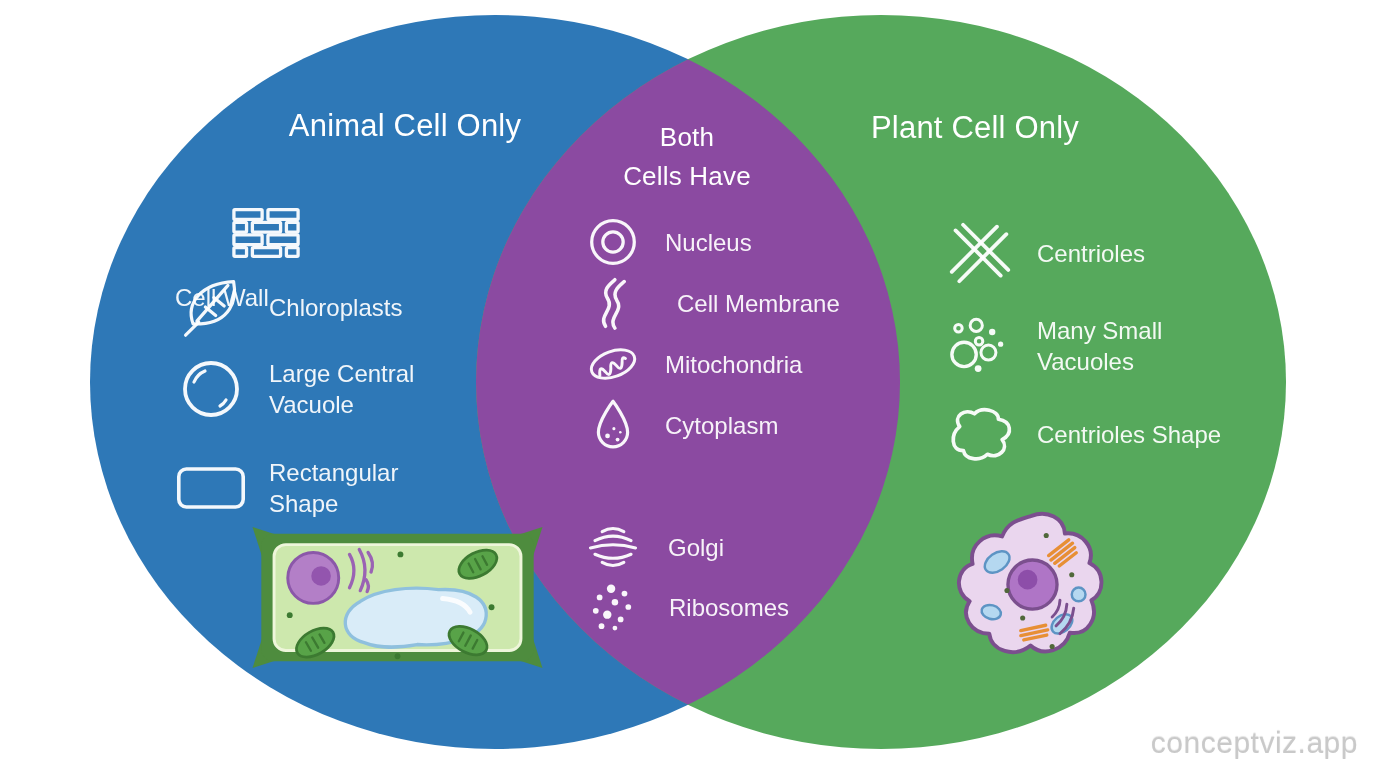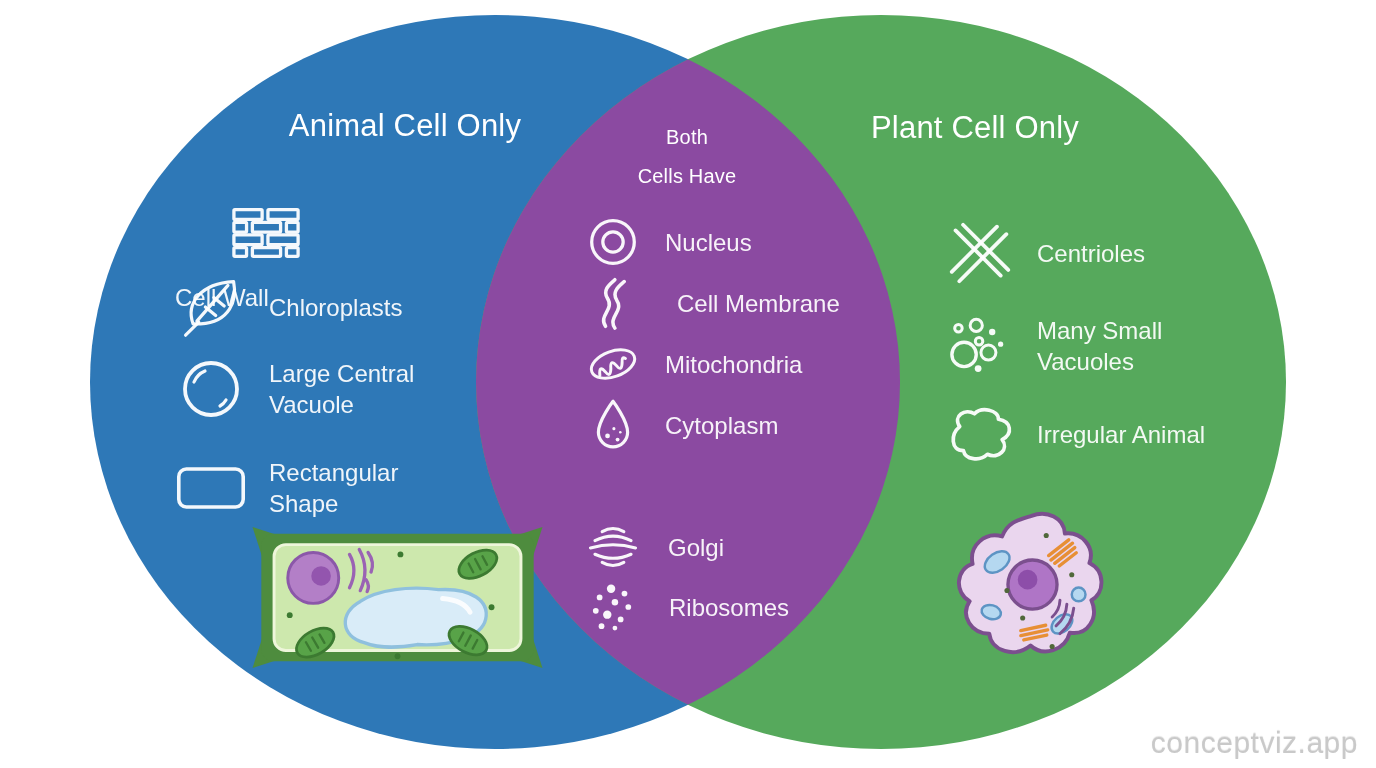--- a/index.html
+++ b/index.html
@@ -7,21 +7,21 @@
     width:1376px;height:768px;position:relative;overflow:hidden;
     background:#ffffff;font-family:"Liberation Sans", sans-serif;
     -webkit-font-smoothing:antialiased;
   }
   .stage{position:absolute;inset:0;}
   svg.venn-bg{position:absolute;left:0;top:0;}
   .zone-title{
     position:absolute;color:#ffffff;font-weight:400;font-size:31px;
     text-align:center;letter-spacing:.2px;
   }
-  .zone-title.mid{font-size:20px;line-height:39px;}
+  .zone-title.mid{font-size:26px;line-height:39px;}
   .item-row{
     position:absolute;display:flex;align-items:center;gap:22px;
   }
   .icon-box{display:flex;align-items:center;justify-content:center;flex:0 0 auto;}
   .item-label{
     font-size:24px;font-weight:500;line-height:31px;color:rgba(255,255,255,.93);
   }
   .lbl-left{width:182px;}
   .lbl-mid{white-space:nowrap;}
   .lbl-right{width:200px;}
@@ -232,21 +232,21 @@
     </span>
     <span class="item-label lbl-right">Many Small Vacuoles</span>
   </div>
 
   <div class="item-row" style="left:945px;top:402px;height:64px;">
     <span class="icon-box" style="width:70px;">
       <svg width="72" height="62" viewBox="0 0 76 64">
         <path class="ic" stroke-width="4" d="M16,24 C8,12 22,4 32,10 C40,2 58,6 58,16 C72,18 74,32 62,38 C70,48 58,60 46,54 C38,62 22,60 20,50 C6,50 6,32 16,24 Z"></path>
       </svg>
     </span>
-    <span class="item-label lbl-right">Irregular Animal</span>
+    <span class="item-label lbl-right">Centrioles Shape</span>
   </div>
 
   <svg class="cell-art" style="left:250px;top:525px;" width="295" height="145" viewBox="0 0 300 148">
     <g>
       <polygon points="2,2 36,13 13,36" fill="#4e8c3e"></polygon>
       <polygon points="298,2 264,13 287,36" fill="#4e8c3e"></polygon>
       <polygon points="2,146 36,135 13,112" fill="#4e8c3e"></polygon>
       <polygon points="298,146 264,135 287,112" fill="#4e8c3e"></polygon>
       <rect x="11" y="9" width="278" height="130" rx="12" fill="#4e8c3e"></rect>
       <rect x="24" y="20" width="252" height="108" rx="12" fill="#cde8ad" stroke="#eef6da" stroke-width="3"></rect>

